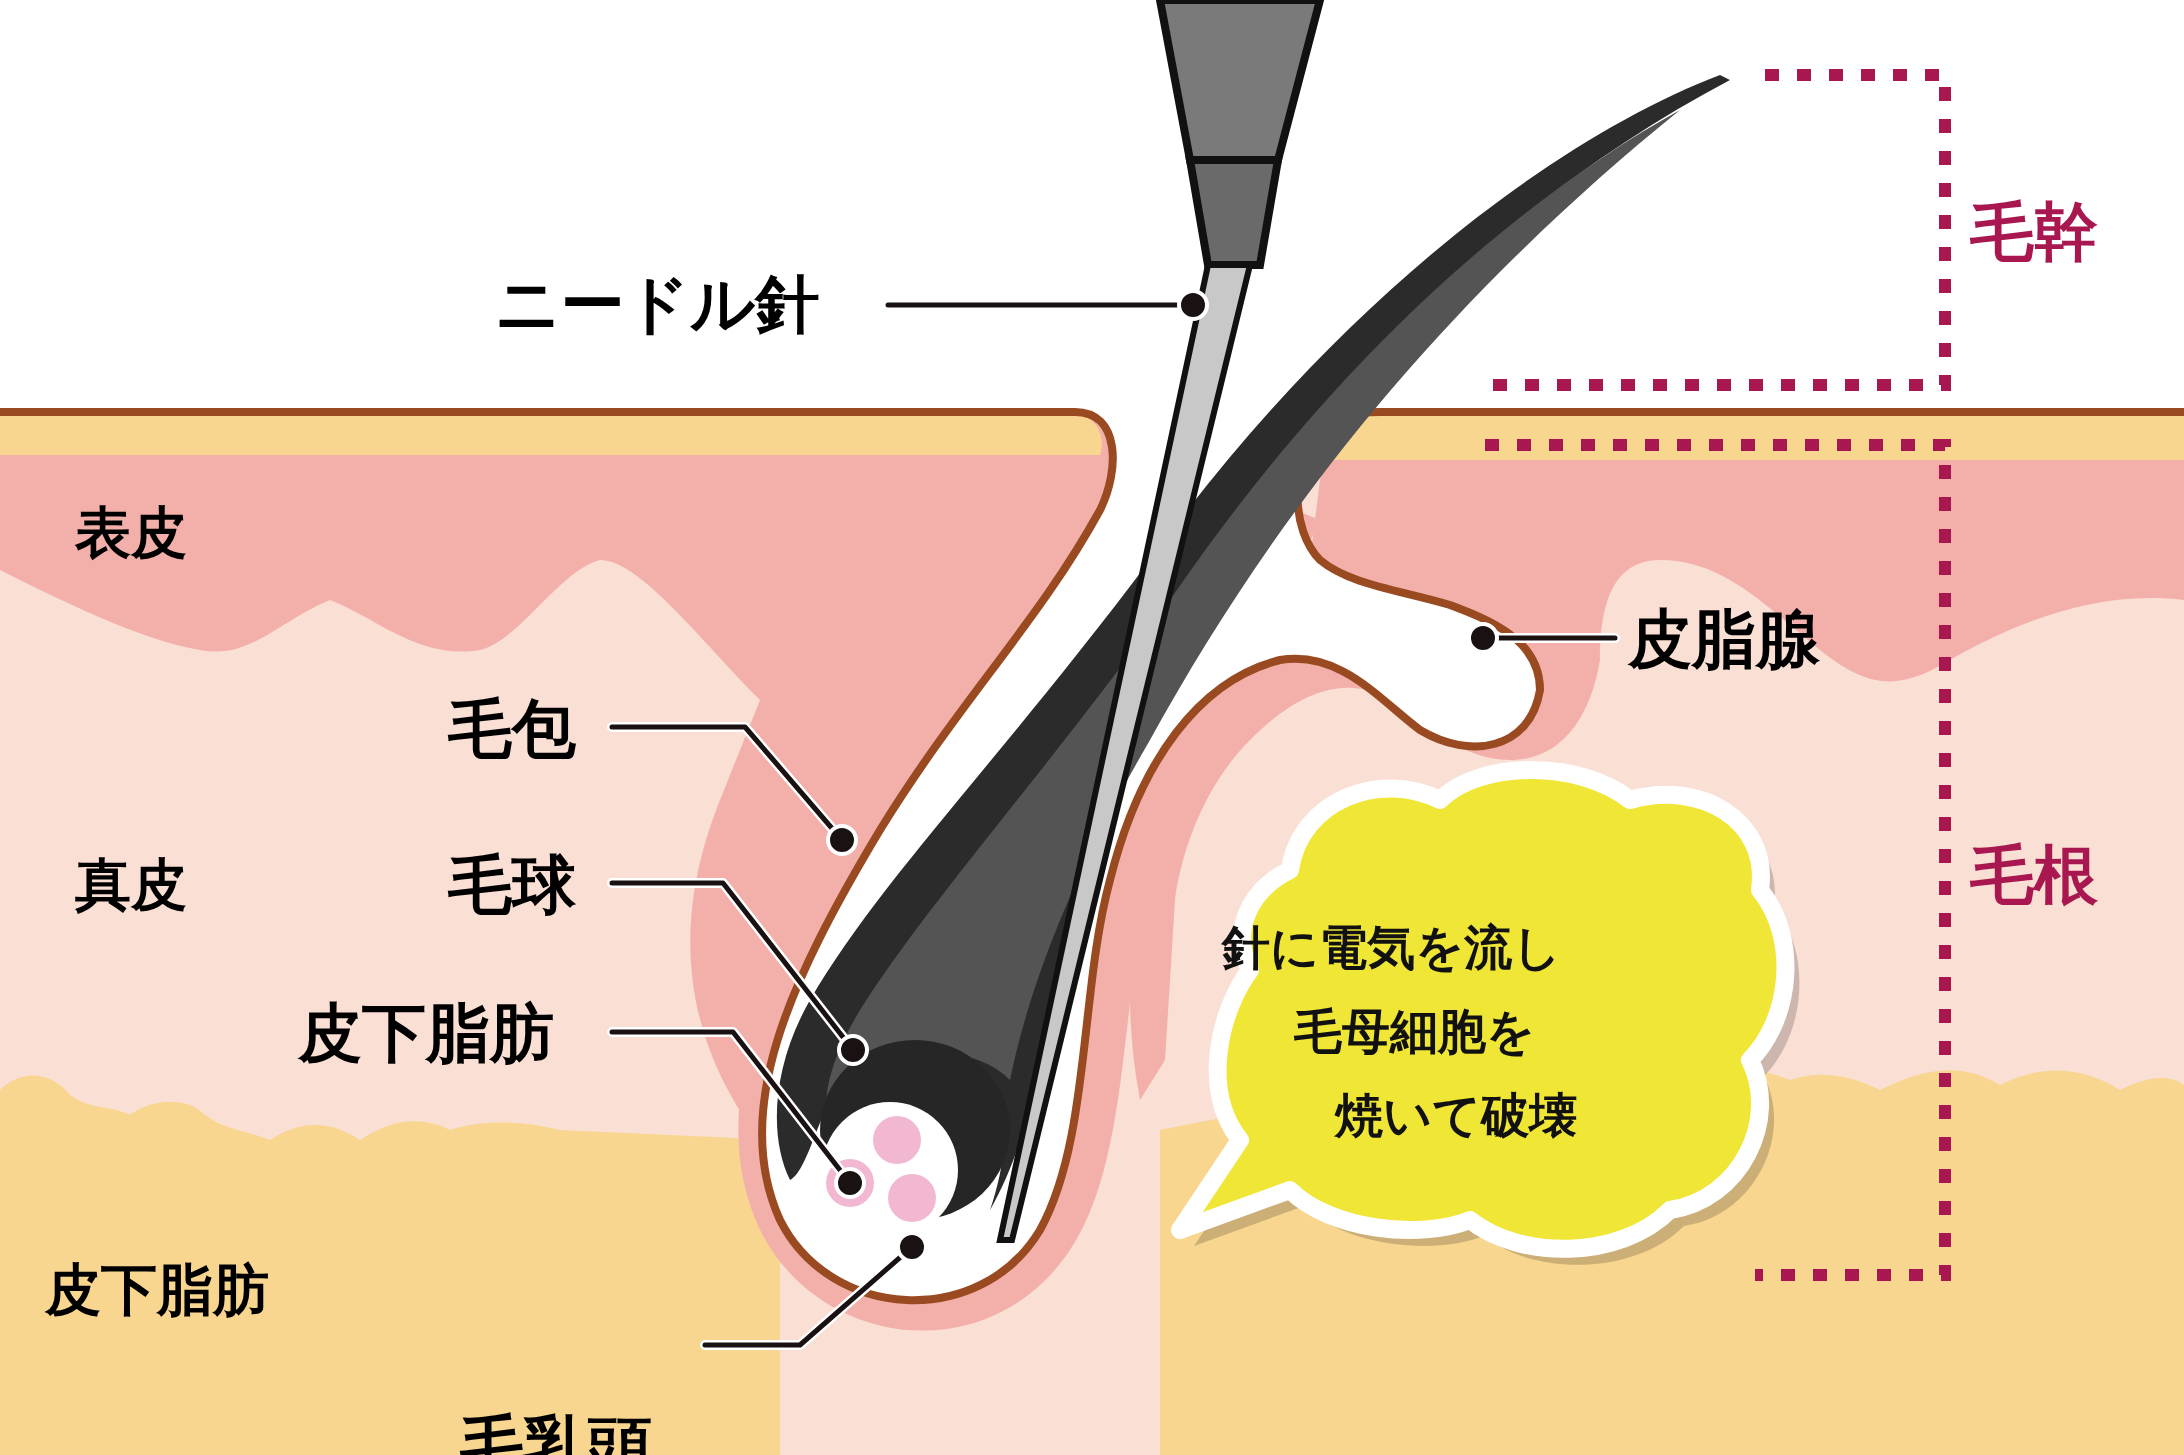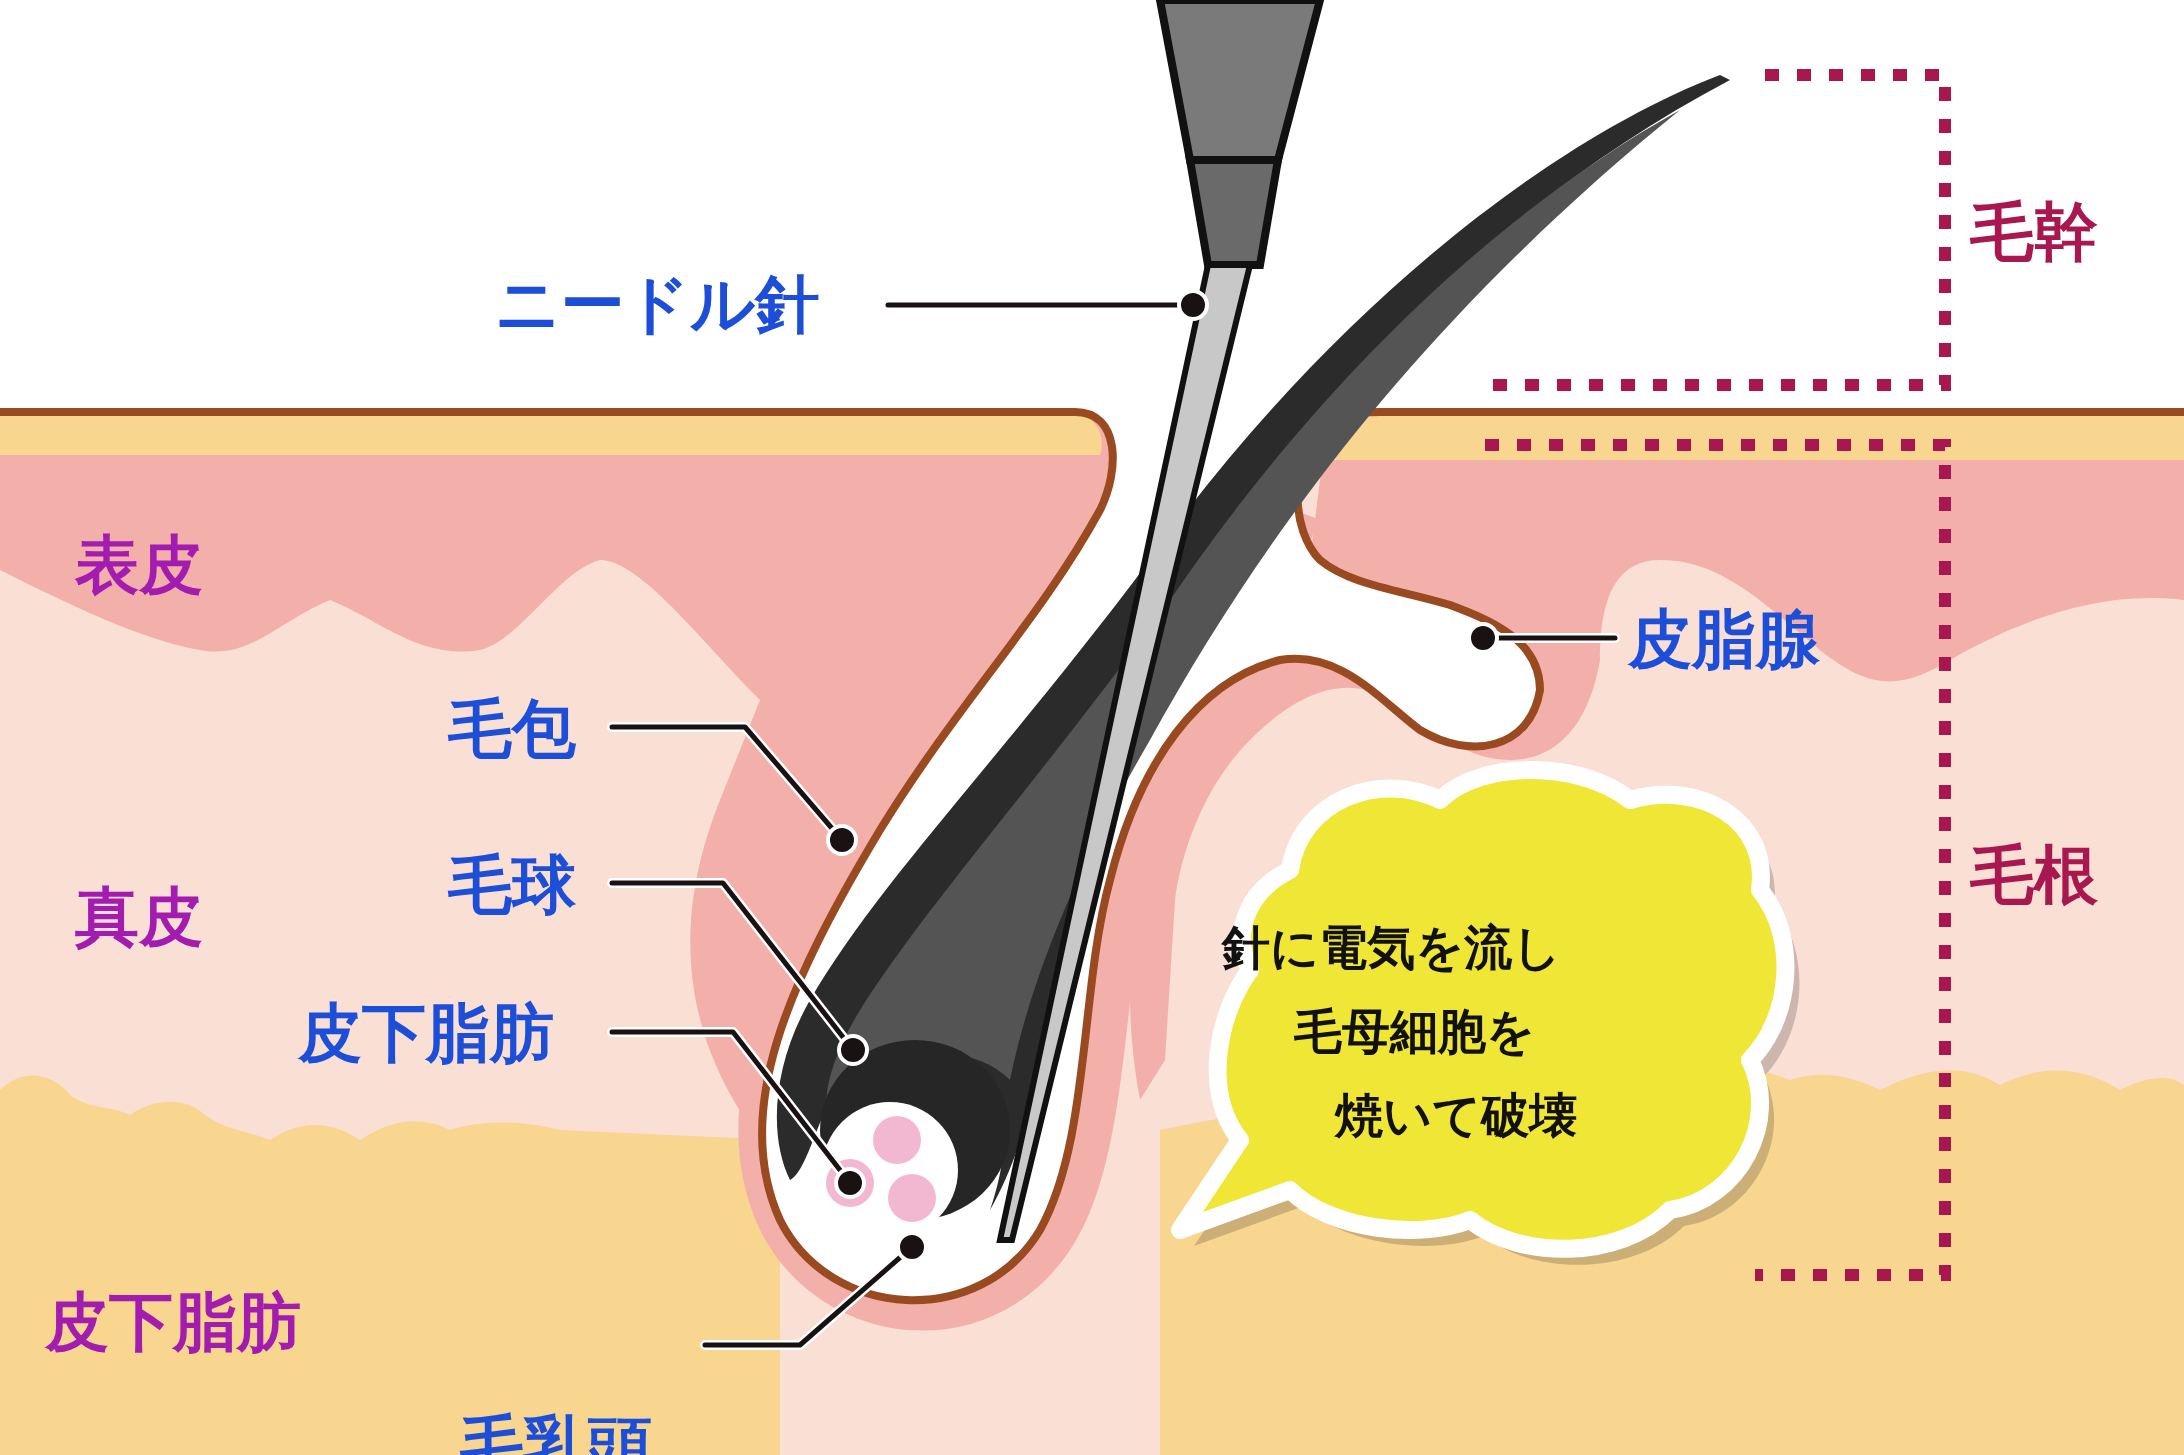--- a/index.html
+++ b/index.html
@@ -1,21 +1,21 @@
 <!DOCTYPE html>
 <html><head>
 <meta charset="utf-8">
 <style>
   html, body { margin: 0; padding: 0; background: #ffffff; }
   body { width: 2184px; height: 1455px; overflow: hidden; position: relative;
          font-family: "DejaVu Sans", "Liberation Sans", sans-serif; }
   #diagram { position: absolute; left: 0; top: 0; width: 2184px; height: 1455px; }
   .lbl { position: absolute; font-weight: bold; white-space: nowrap; line-height: 1; }
-  .layer-lbl { color: #a21caf; font-size: 64px; margin-top: 28px; }
-  .part-lbl { color: #1d4ed8; font-size: 64px; }
+  .layer-lbl { color: #000000; font-size: 56px; }
+  .part-lbl { color: #000000; font-size: 64px; }
   .region-lbl { color: #a8174f; font-size: 64px; }
   .bubble-text { position: absolute; color: #111; font-weight: bold; font-size: 48px; line-height: 84px; white-space: nowrap; }
 </style>
 </head>
 <body>
 
 <svg id="diagram" viewBox="0 0 2184 1455" width="2184" height="1455" xmlns="http://www.w3.org/2000/svg">
 
   <rect x="0" y="412" width="2184" height="1043" fill="#fadfd4"></rect>
 

